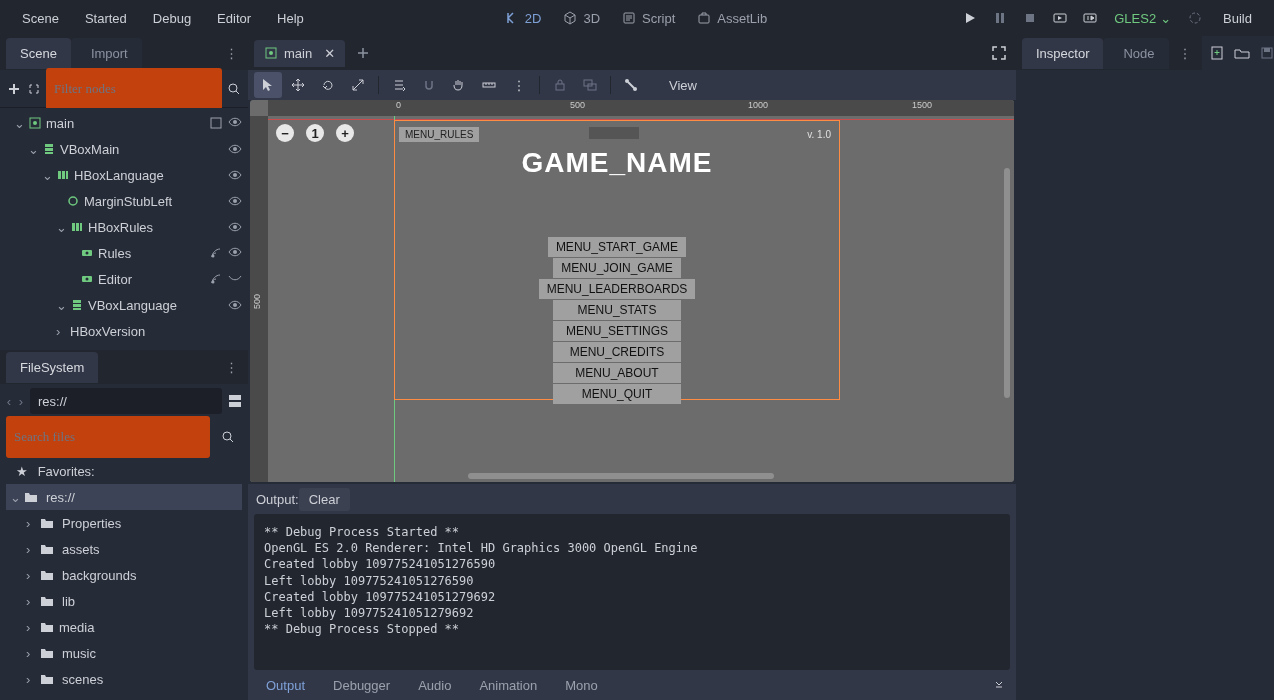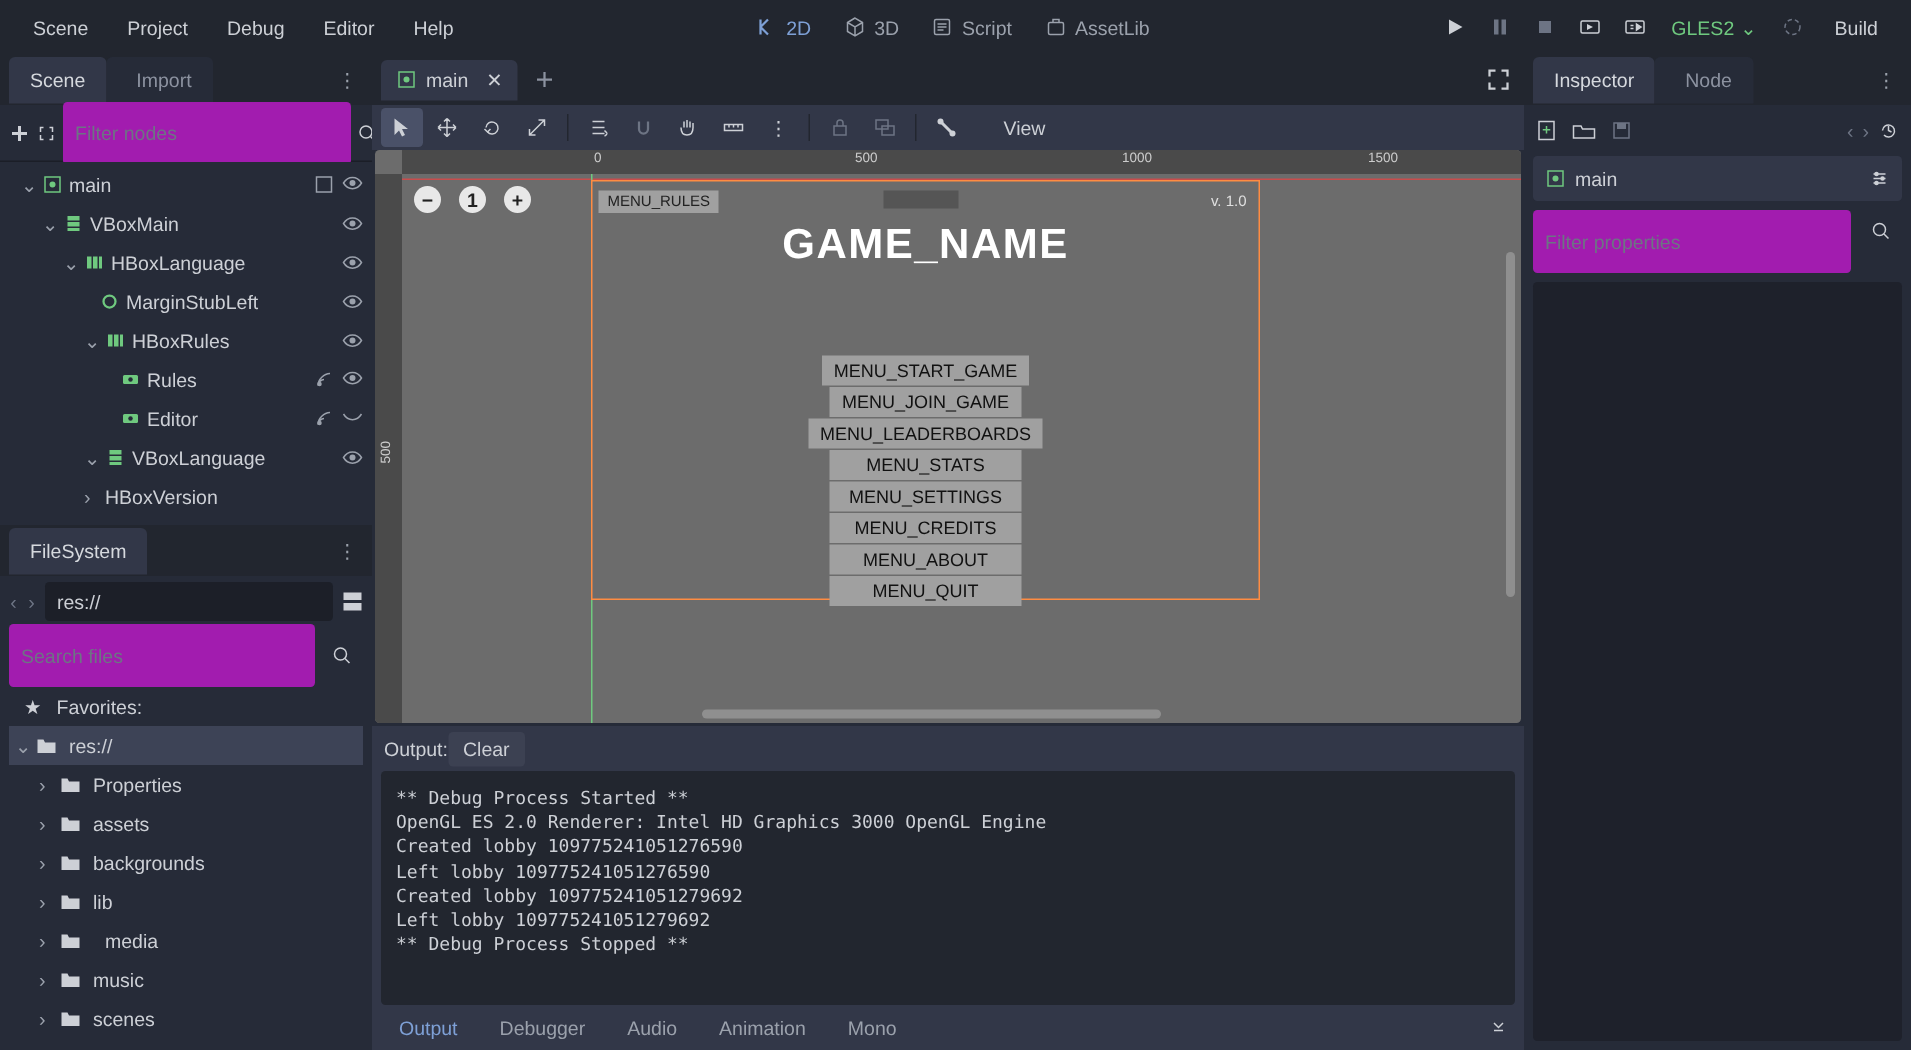--- a/index.html
+++ b/index.html
@@ -10,29 +10,29 @@
 .mode-btn { display: flex; align-items: center; gap: 6px; padding: 6px 10px; cursor: pointer; color: #9ba1ac; }
 .mode-btn.active { color: #7ea0d6; }
 .icon-btn { width: 28px; height: 28px; display: flex; align-items: center; justify-content: center; cursor: pointer; color: #9ba1ac; }
 .gles { color: #6fc97f; padding: 0 8px; display: flex; align-items: center; gap: 4px; }
 .build { padding: 6px 12px; }
 svg { display: block; }
 
 .main-area { flex: 1; display: flex; overflow: hidden; }
 .left-col { width: 248px; display: flex; flex-direction: column; background: #262b38; }
 .center-col { flex: 1; display: flex; flex-direction: column; }
-.right-col { width: 258px; background: #262b38; display: flex; flex-direction: column; }
+.right-col { width: 258px; background: #262b38; display: flex; flex-direction: row; }
 
 .tabs { display: flex; align-items: center; height: 34px; background: #22262f; padding-left: 6px; }
 .tab { padding: 8px 14px; background: #323748; color: #d6d9de; border-radius: 4px 4px 0 0; }
 .tab.inactive { background: #262b38; color: #8c92a0; padding-left: 20px; }
 .dots-btn { margin-left: auto; padding: 0 10px; color: #9ba1ac; }
 
 .scene-toolbar { display: flex; align-items: center; height: 38px; padding: 0 6px; gap: 4px; background: #262b38; border-bottom: 1px solid #1b1e27; }
-.filter-input { flex: 1; background: #a21caf; border: none; color: #cdd0d6; padding: 6px 8px; height: 42px; border-radius: 3px; }
+.filter-input { flex: 1; background: #c2410c; border: none; color: #cdd0d6; padding: 6px 8px; height: 42px; border-radius: 3px; font-family: Liberation Serif, serif; }
 .filter-input::placeholder { color: #6d7484; }
 
 .tree { flex: 0 0 auto; overflow: hidden; padding: 2px 6px 0 6px; background: #262b38; }
 .tree-row { display: flex; align-items: center; height: 26px; gap: 4px; }
 .tree-indent { display: inline-block; }
 .chev { width: 10px; color: #9ba1ac; }
 .node-icon { width: 14px; height: 14px; display:inline-flex; align-items:center; justify-content:center; }
 .tree-label { flex: 1; white-space: nowrap; overflow: hidden; text-overflow: ellipsis; }
 .tree-row.selected { background: #3d4356; }
 .row-icons { margin-left: auto; display: flex; gap: 6px; color: #9ba1ac; }
@@ -89,21 +89,21 @@
 .insp-nav { margin-left: auto; display: flex; gap: 6px; color: #6d7484; }
 
 .folder-icon { color: #d6d9de; }
 </style>
 </head>
 <body>
 
 <div class="topbar">
   <div class="topbar-left">
     <div class="menu-item">Scene</div>
-    <div class="menu-item">Project</div>
+    <div class="menu-item">Started</div>
     <div class="menu-item">Debug</div>
     <div class="menu-item">Editor</div>
     <div class="menu-item">Help</div>
   </div>
   <div class="topbar-center">
     <div class="mode-btn active">
       <svg width="14" height="14" viewBox="0 0 14 14">
           <path d="M3 2v10M3 7l5-5M3 7l5 5" stroke="#7ea0d6" fill="none" stroke-width="1.5"></path>
         </svg>
       <span>2D</span>
@@ -455,21 +455,21 @@
           <span class="tree-label" style="margin-left:4px">lib</span>
         </div>
       <div class="tree-row">
           <span class="tree-indent" style="width:16px"></span>
           <span class="chev">›</span>
           <span class="folder-icon">
             <svg width="14" height="12" viewBox="0 0 14 12">
               <path d="M1 2h4l1 2h7v7H1z" fill="#cdd0d6"></path>
             </svg>
           </span>
-          <span class="tree-label" style="margin-left:12px">media</span>
+          <span class="tree-label" style="margin-left:1px">media</span>
         </div>
       <div class="tree-row">
           <span class="tree-indent" style="width:16px"></span>
           <span class="chev">›</span>
           <span class="folder-icon">
             <svg width="14" height="12" viewBox="0 0 14 12">
               <path d="M1 2h4l1 2h7v7H1z" fill="#cdd0d6"></path>
             </svg>
           </span>
           <span class="tree-label" style="margin-left:4px">music</span>

